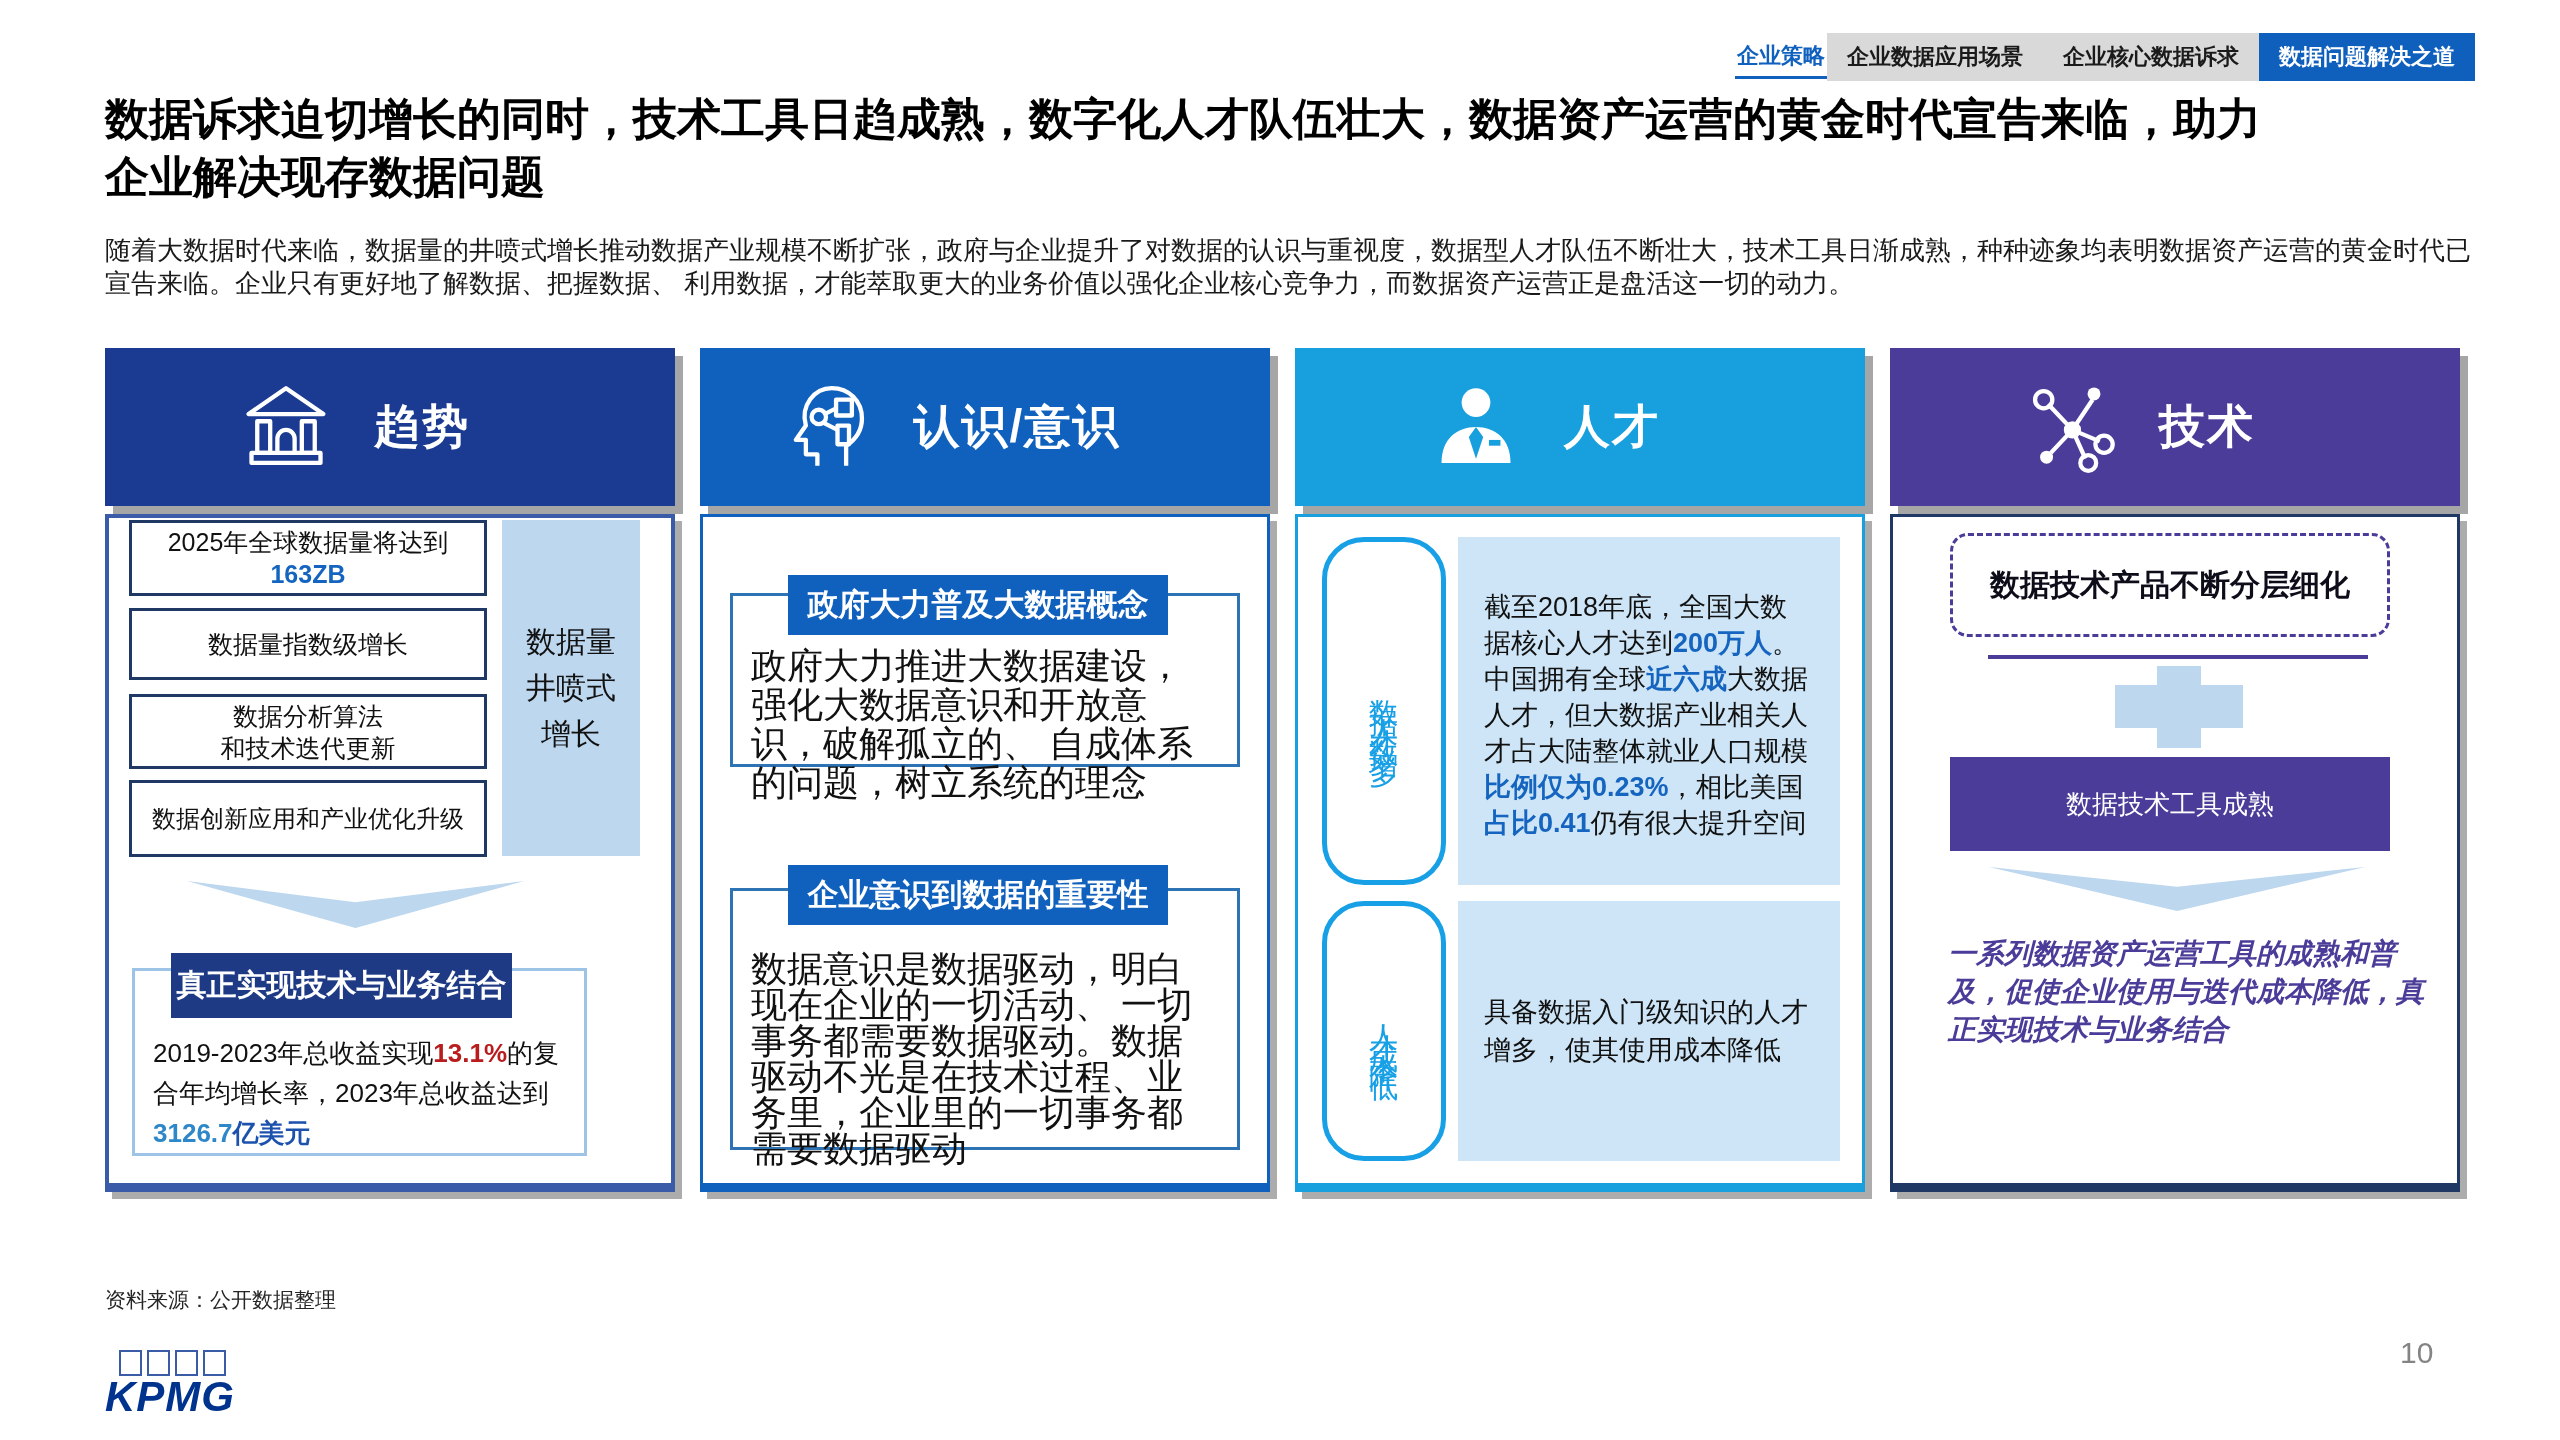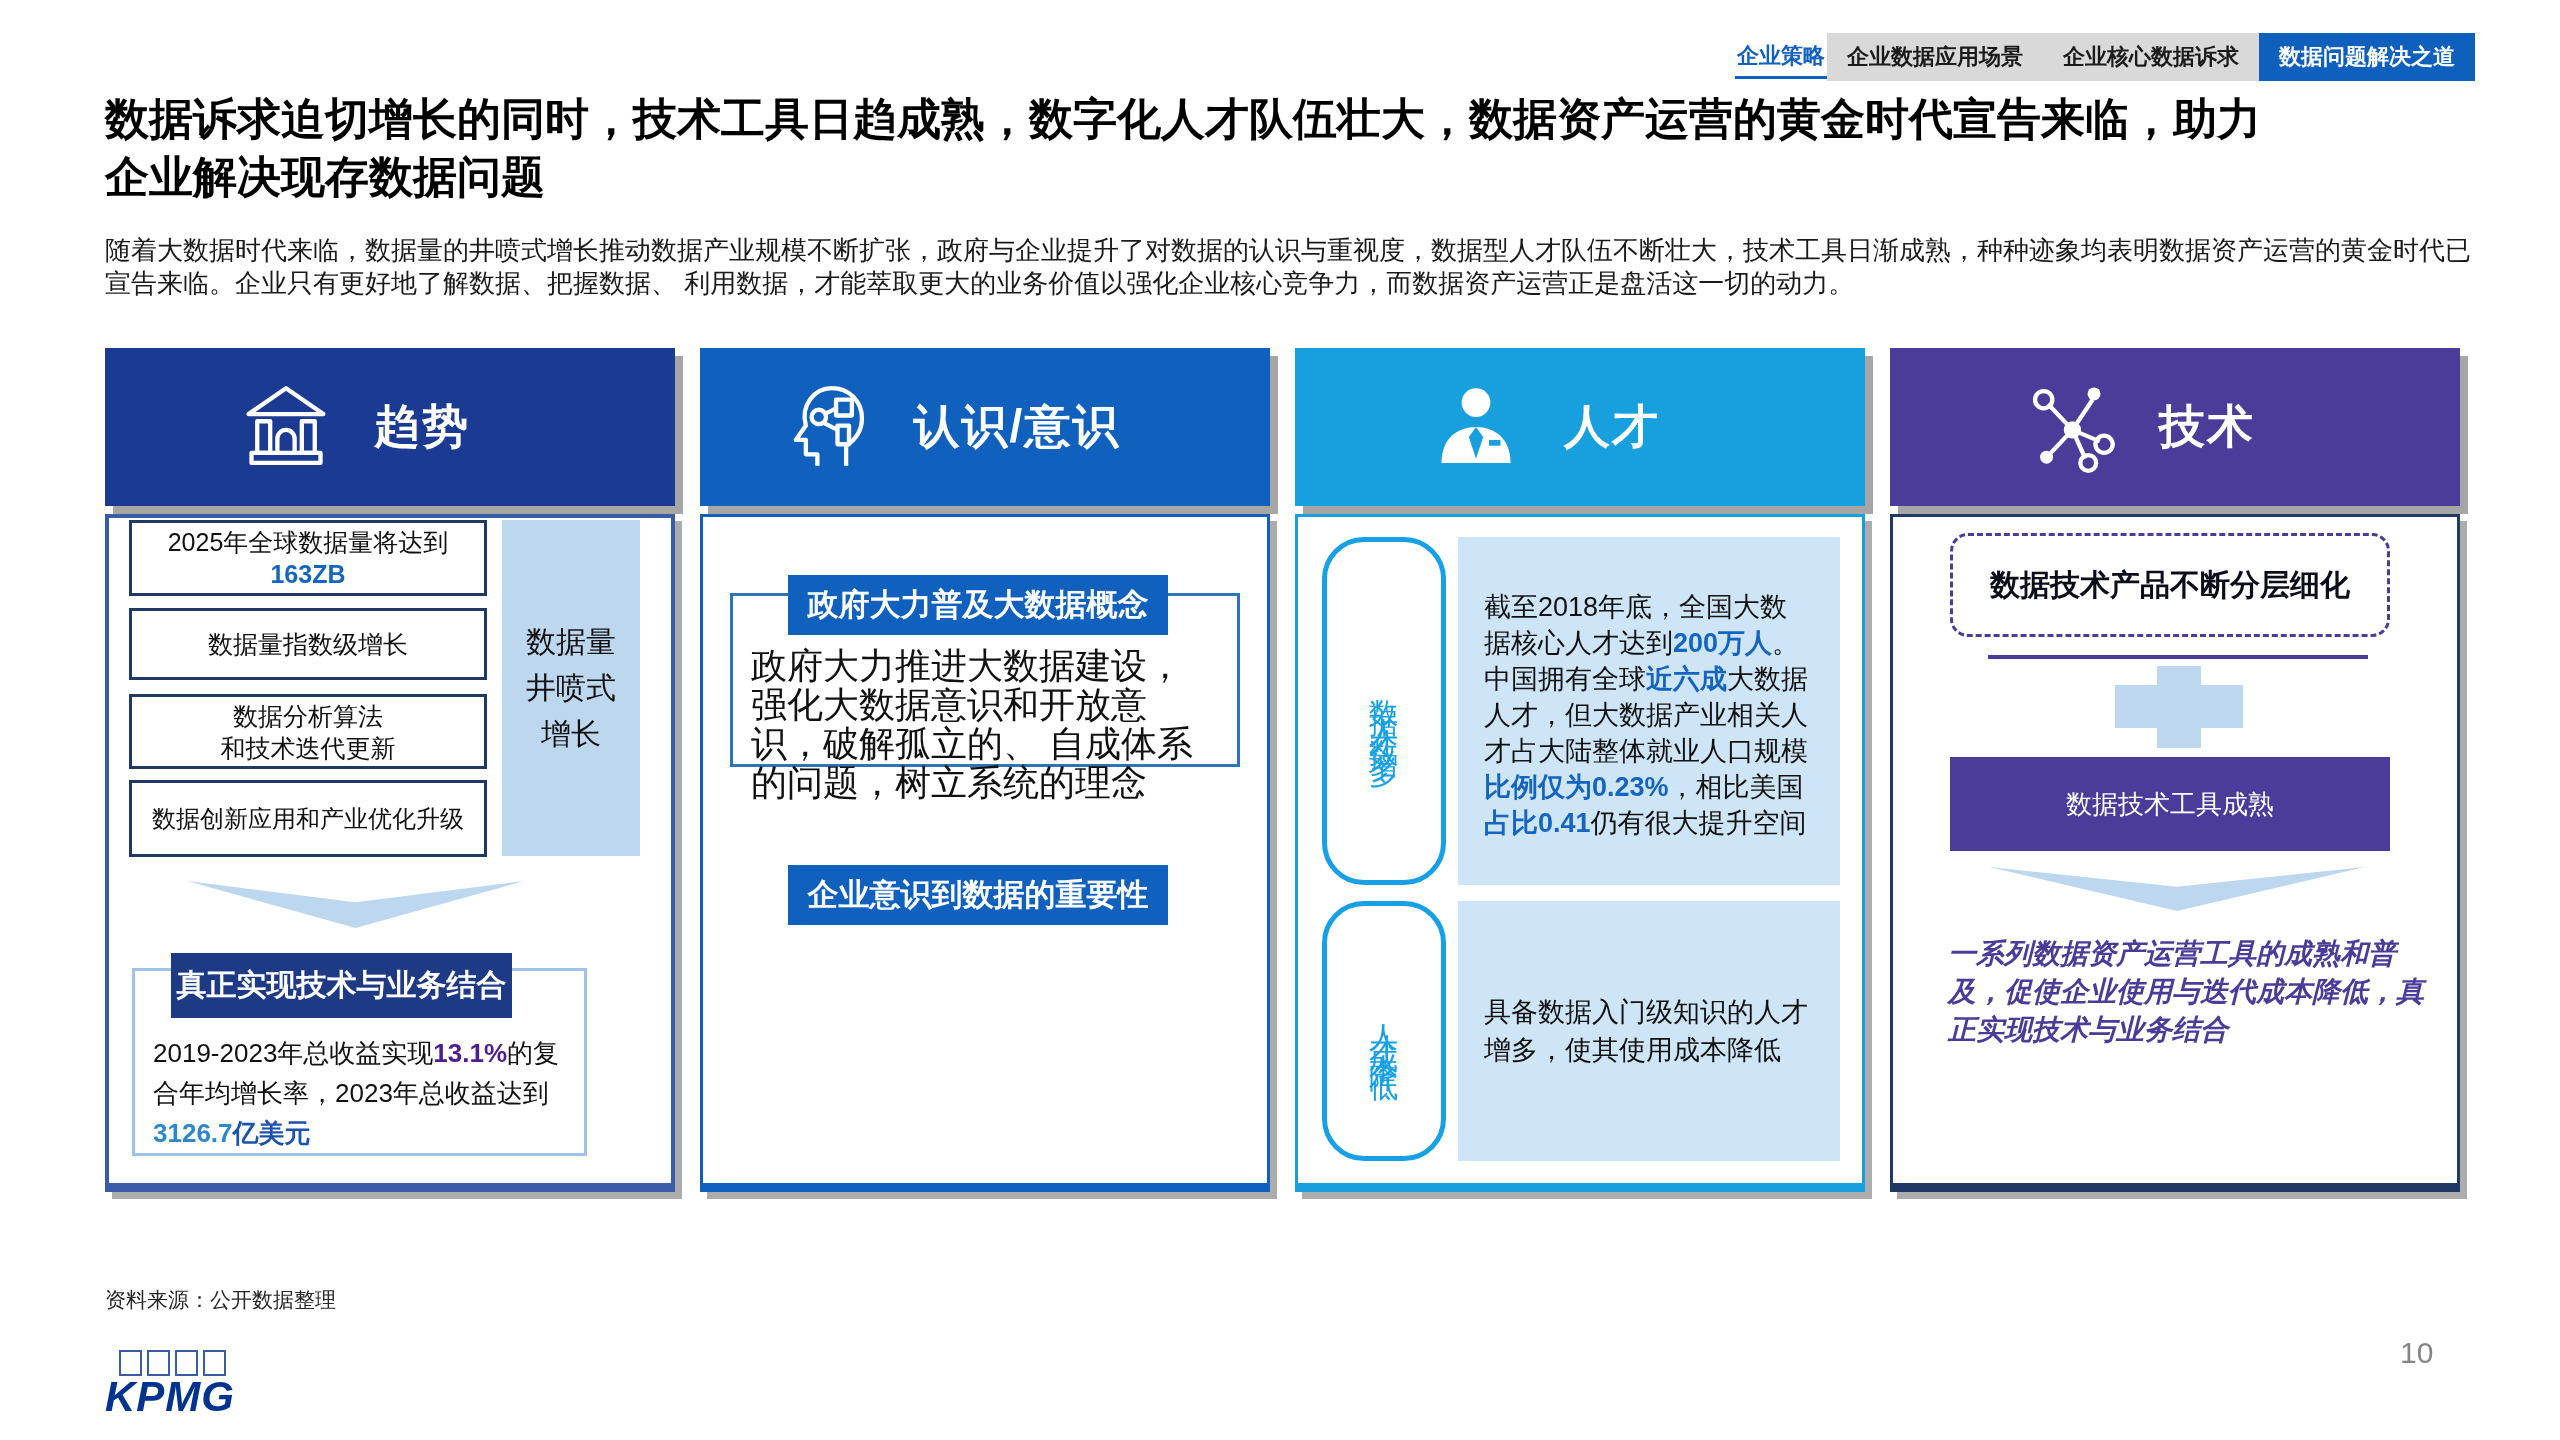--- a/index.html
+++ b/index.html
@@ -38,21 +38,21 @@
   .box-line { display:block; }
   .box-line:empty { display:none; }
   .t-side { position:absolute; left:393px; top:2px; width:138px; height:336px; background:#BDD7EE; display:flex; align-items:center; justify-content:center; text-align:center; font-size:30px; line-height:46px; color:#111; padding:12px 12px; }
   .chevron { background:#BDD7EE; clip-path:polygon(0 0, 50% 45%, 100% 0, 50% 100%); }
   .t-arrow { position:absolute; left:78px; top:363px; width:337px; height:47px; }
   .t-banner { position:absolute; left:62px; top:435px; width:341px; height:65px; background:#1E3A85; color:#fff; font-size:30px; font-weight:bold; display:flex; align-items:center; justify-content:center; z-index:2; }
   .t-summary-box { position:absolute; left:23px; top:450px; width:455px; height:188px; border:3px solid #9DC3E6; z-index:1; }
   .t-summary { position:absolute; left:18px; right:14px; top:62px; font-size:26px; line-height:40px; color:#111; }
 
   .hl  { color:#1565C0; font-weight:bold; }
-  .hl2 { color:#4c1d95; font-weight:bold;margin-top:8px; }
+  .hl2 { color:#b91c1c; font-weight:bold;margin-top:8px; }
   .hl3 { color:#2E87C8; font-weight:bold; }
   .hl4 { color:#1C52AE; font-weight:bold; }
 
   
   .a-band { position:absolute; left:85px; width:380px; height:60px; background:#1060BE; color:#fff; font-size:31px; font-weight:bold; display:flex; align-items:center; justify-content:center; z-index:2; white-space:nowrap; }
   .a-box { position:absolute; left:27px; width:510px; border:3px solid #2E74B5; z-index:1; }
   .a-text { padding:0 20px 0 18px; font-size:36px; color:#111; }
 
   
   .p-tag { position:absolute; left:24px; width:124px; border:5px solid #17A0E6; border-radius:42px; background:#fff; display:flex; align-items:center; justify-content:center; }
@@ -134,20 +134,23 @@
     <line x1="30" y1="29" x2="40" y2="34"></line>
   </svg>
   <span class="hlabel">认识/意识</span>
 </div>
 <div class="col-body bx2">
   <div class="a-band" style="top:58px;">政府大力普及大数据概念</div>
   <div class="a-box" style="top:76px; height:174px;">
     <div class="a-text" style="padding-top:50px; line-height:39px;">政府大力推进大数据建设，强化大数据意识和开放意识，破解孤立的、 自成体系的问题，树立系统的理念</div>
   </div>
   <div class="a-band" style="top:348px;">企业意识到数据的重要性</div>
+  <div class="a-box" style="top:371px; height:262px;">
+    <div class="a-text" style="padding-top:60px; line-height:36px;">数据意识是数据驱动，明白现在企业的一切活动、 一切事务都需要数据驱动。数据驱动不光是在技术过程、业务里，企业里的一切事务都需要数据驱动</div>
+  </div>
 </div>
 
 <div class="col-header hx3">
   <svg viewBox="0 0 64 64">
     <circle cx="32" cy="15" r="10" fill="#ffffff"></circle>
     <path d="M8 57 c0-17 11-25 24-25 s24 8 24 25 z" fill="#ffffff"></path>
     <path d="M32 32 l-5 7 5 15 5-15 z" fill="#189FDE"></path>
     <rect x="41" y="41" width="8" height="4" fill="#189FDE"></rect>
   </svg>
   <span class="hlabel">人才</span>

